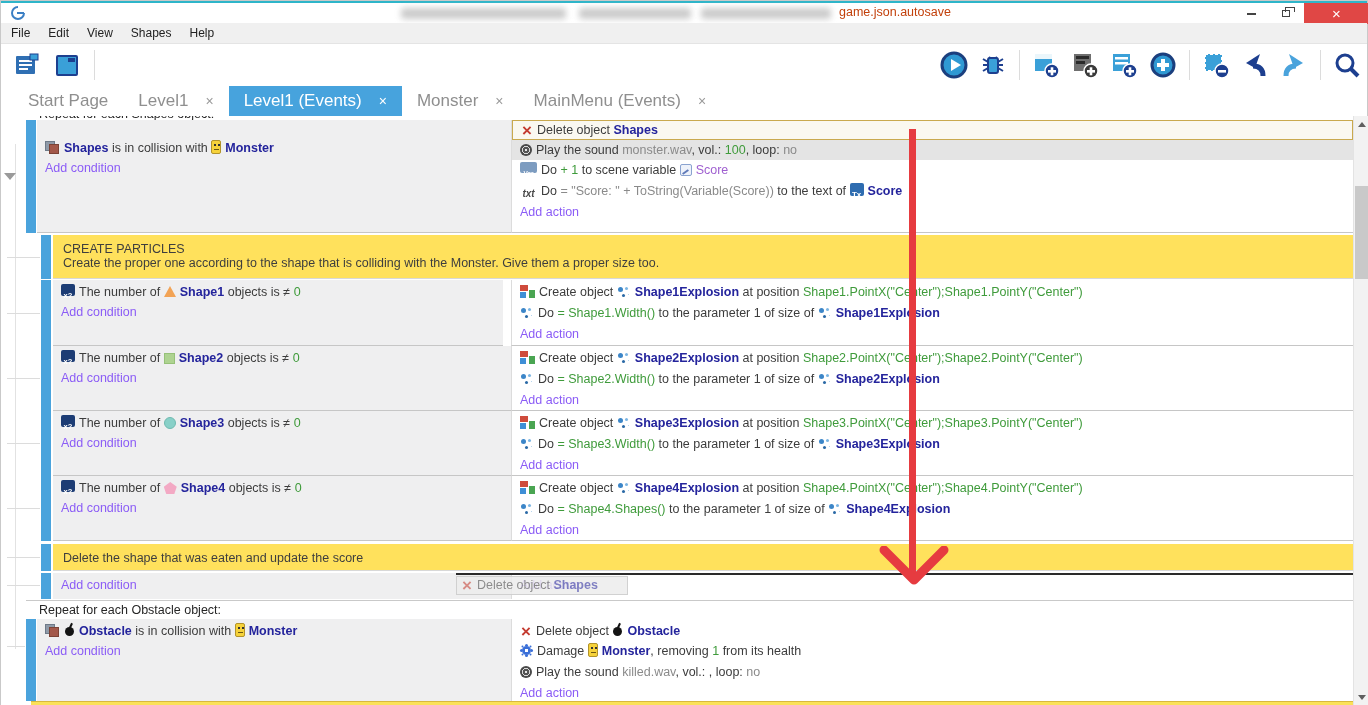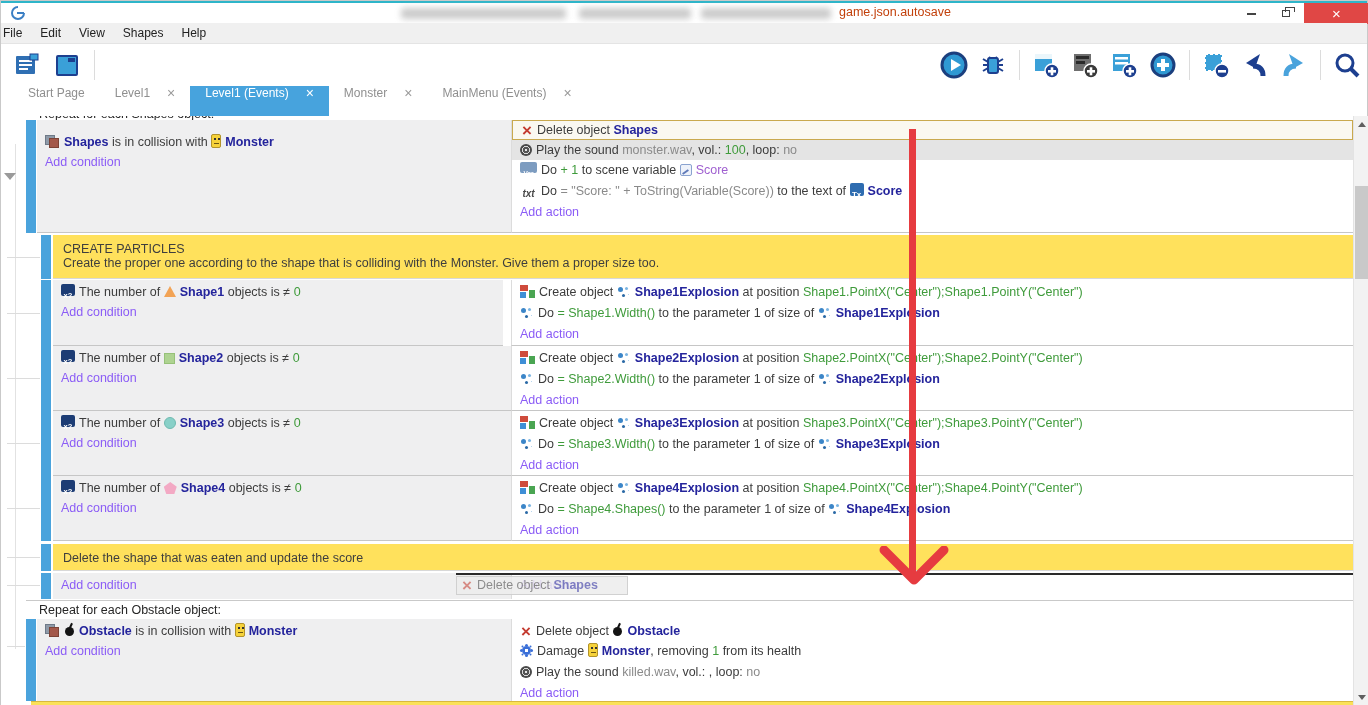--- a/index.html
+++ b/index.html
@@ -14,42 +14,42 @@
   .b1{left:400px;width:165px}.b2{left:578px;width:112px}.b3{left:700px;width:130px}
   .wtitle{position:absolute;left:838px;top:2px;font-size:12.5px;color:#c2410c}
   .wbtn{position:absolute;top:0;height:21px;display:flex;align-items:center;justify-content:center}
   .wbtn.min{left:1233px;width:34px}.wbtn.max{left:1268px;width:34px}
   .wbtn.close{left:1303px;width:65px;background:#e04745}
   .g-min{width:9px;height:2px;background:#444}
   .g-max{position:relative;width:8px;height:7px;border:1px solid #444;background:#fff}
   .g-max::before{content:"";position:absolute;left:2px;top:-4px;width:8px;height:4px;border:1px solid #444;border-bottom:none}
   .g-close::before{content:"×";color:#fff;font-size:15px;line-height:15px}
   
-  .menubar{position:absolute;left:0;top:22px;width:100%;height:21px;background:#f0f0f0;border-bottom:1px solid #e4e4e4;display:flex;align-items:center;padding-left:0;gap:14px;font-size:12px;color:#222}
+  .menubar{position:absolute;left:0;top:22px;width:100%;height:21px;background:#f0f0f0;border-bottom:1px solid #e4e4e4;display:flex;align-items:center;padding-left:8px;gap:14px;font-size:12px;color:#222}
   .menubar span{padding:0 2px;cursor:default}
   
   .toolbar{position:absolute;left:0;top:43px;width:100%;height:42px;background:#fff}
   .tbleft{position:absolute;left:10px;top:5px;display:flex;align-items:center;gap:8px}
   .tbright{position:absolute;right:4px;top:5px;display:flex;align-items:center;gap:7px}
   .tbtn{width:32px;height:32px;display:flex;align-items:center;justify-content:center}
   .tsep{width:1px;height:30px;background:#dcdcdc;margin:0 3px}
   
   .tabbar{position:absolute;left:0;top:85px;width:100%;height:30px;background:#fff;display:flex;align-items:stretch;padding-left:12px}
-  .tab{display:flex;gap:17px;padding:0 15px;color:#8f8f8f;font-size:12px;white-space:nowrap}
+  .tab{display:flex;align-items:center;gap:17px;padding:0 15px;color:#8f8f8f;font-size:17px;white-space:nowrap}
   .tab.active{background:#47a3dd;color:#fff}
   .tclose::before{content:"×";font-size:14px;color:#9a9a9a;line-height:14px}
   .tab.active .tclose::before{color:#fff}
   
   .events{position:absolute;left:0;top:115px;width:1352px;height:590px;background:#fff;overflow:hidden}
   .bar{position:absolute;width:10px;background:#4aa3dc}
   .cond{position:absolute;background:#efeff0;border-bottom:1px solid #c6c6c6}
   .acts{position:absolute;background:#fff;border-left:1px solid #dcdcdc;border-bottom:1px solid #c6c6c6}
   .line{height:20px;line-height:20px;padding-left:8px;white-space:nowrap;overflow:hidden}
   .line.h21{height:21px;line-height:21px}
-  .mt4{margin-top:12px}.mt2{margin-top:2px}
+  .mt4{margin-top:18px}.mt2{margin-top:2px}
   .sel{border:1px solid #c9a94e;background:#faf8f0;height:20px;line-height:18px}
   .row2{background:#e4e4e4}
   .sg{display:inline}
   .s-n{color:#3c3c3c}.s-o{color:#24249c;font-weight:bold}.s-g{color:#3f9b3b}
   .s-f{color:#8a8a8a}.s-v{color:#9f5fd0}.s-d{color:#8b5cf6}
   .comment{position:absolute;background:#ffe15c;border-bottom:1px solid #d8d8d8;padding-left:10px;color:#3e3e3e}
   .cm-title{padding-top:5px;height:20px;line-height:18px}
   .cm-body{height:18px;line-height:16px}
   .evheader{position:absolute;color:#262626;white-space:nowrap}
   .evheader2{position:absolute;left:25px;width:1327px;height:19px;background:#fff;border-top:1px solid #c9c9c9;line-height:19px;padding-left:13px;color:#262626}

